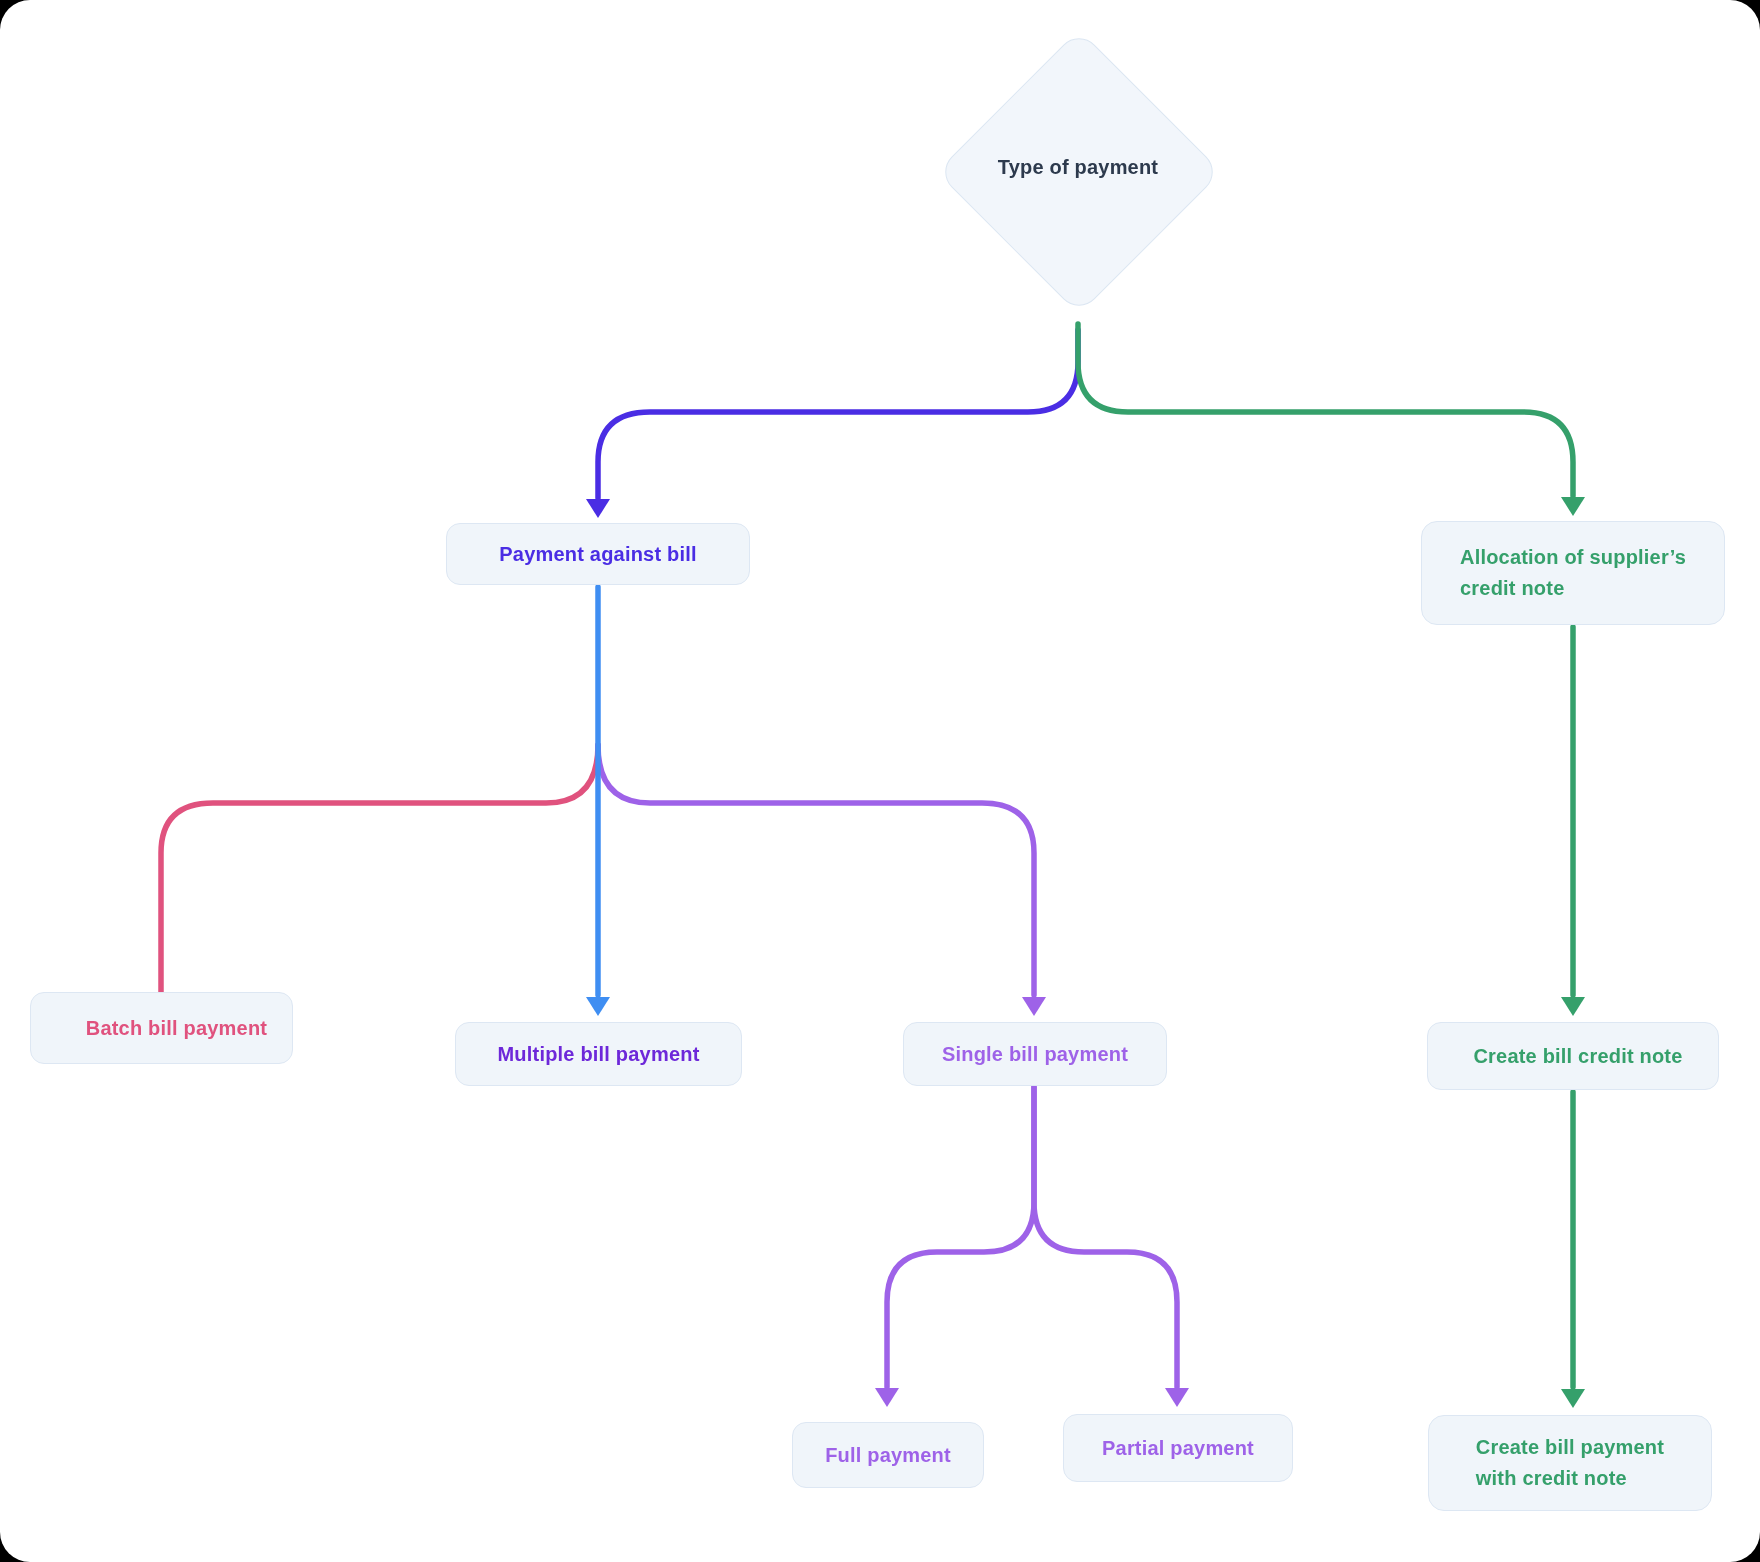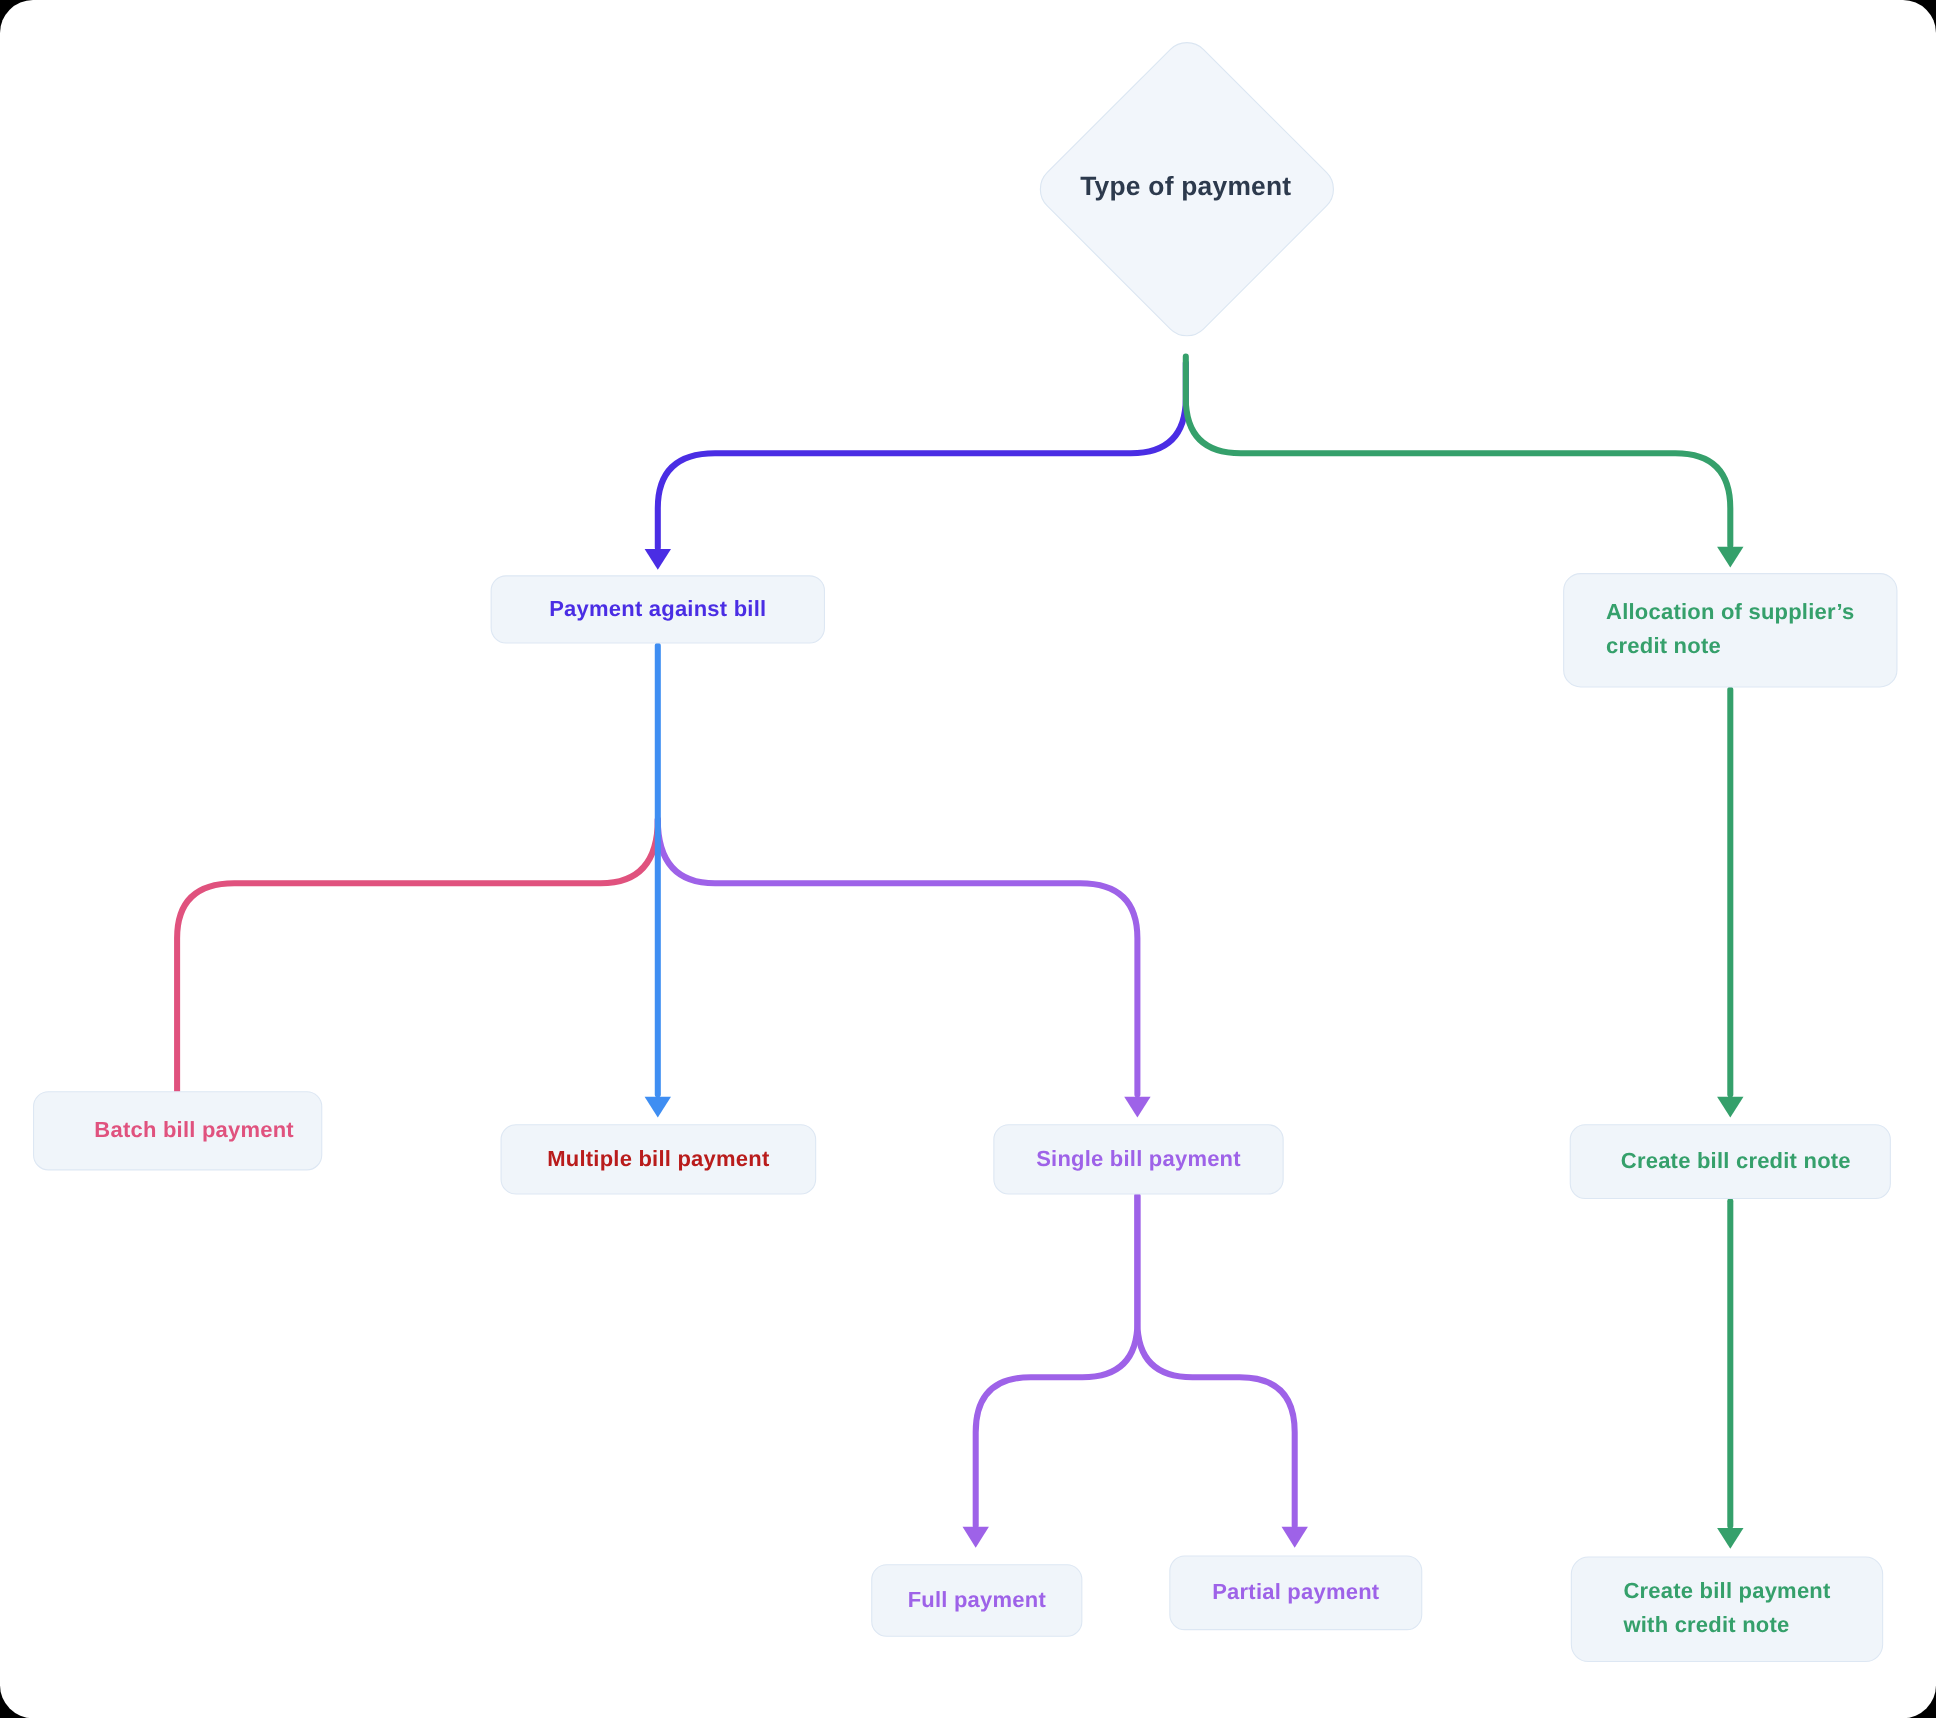--- a/index.html
+++ b/index.html
@@ -59,21 +59,21 @@
     border-radius: 22px;
     transform: rotate(45deg);
   }
   .diamond-label {
     position: absolute;
     left: 948px;
     top: 156px;
     width: 260px;
     text-align: center;
     font-weight: bold;
-    font-size: 24px;
+    font-size: 20px;
     letter-spacing: 0.2px;
   }
   
   .n-payment-against-bill   { left: 446px;  top: 523px;  width: 304px; height: 62px;  }
   .n-allocation             { left: 1421px; top: 521px;  width: 304px; height: 104px; border-radius: 16px; }
   .n-batch                  { left: 30px;   top: 992px; width: 263px; height: 72px; padding-left: 40px;  }
   .n-multiple               { left: 455px;  top: 1022px; width: 287px; height: 64px;  }
   .n-single                 { left: 903px;  top: 1022px; width: 264px; height: 64px;  }
   .n-create-credit-note     { left: 1427px; top: 1022px; width: 292px; height: 68px; padding-left: 20px;  }
   .n-full                   { left: 792px;  top: 1422px; width: 192px; height: 66px;  }
@@ -117,21 +117,21 @@
   </svg>
 
   <div class="diamond"></div>
   <div class="diamond-label" style="color: rgb(45, 58, 77);">Type of payment</div>
 
   <div class="node n-payment-against-bill" style="color: rgb(74, 45, 228);">Payment against bill</div>
   <div class="node n-allocation" style="color: rgb(53, 160, 107);">Allocation of supplier’s
 credit note</div>
 
   <div class="node n-batch" style="color: rgb(224, 82, 126);">Batch bill payment</div>
-  <div class="node n-multiple" style="color: #b91c1c;">Multiple bill payment</div>
+  <div class="node n-multiple" style="color: #6d28d9;">Multiple bill payment</div>
   <div class="node n-single" style="color: rgb(158, 98, 232);">Single bill payment</div>
   <div class="node n-create-credit-note" style="color: rgb(53, 160, 107);">Create bill credit note</div>
 
   <div class="node n-full" style="color: rgb(158, 98, 232);">Full payment</div>
   <div class="node n-create-bill-payment" style="color: rgb(53, 160, 107);">Create bill payment
 with credit note</div>
   <div class="node n-partial" style="color: rgb(158, 98, 232);">Partial payment</div>
 
 </div>
 

